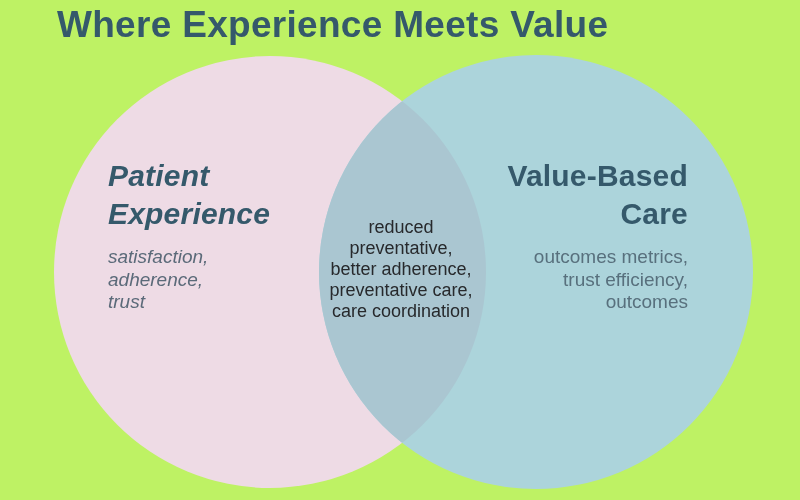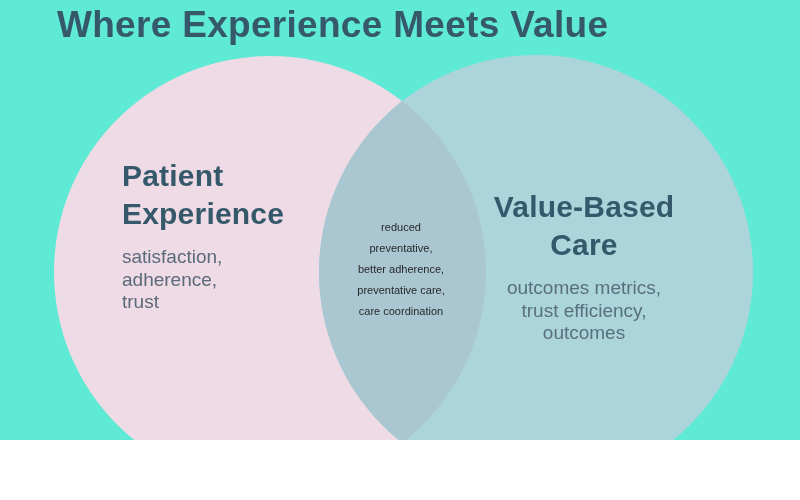--- a/index.html
+++ b/index.html
@@ -4,22 +4,22 @@
 <style>
   html, body {
     margin: 0;
     padding: 0;
     background: #ffffff;
     font-family: "Liberation Sans", sans-serif;
   }
   .canvas {
     position: relative;
     width: 800px;
-    height: 440px;
-    background: #5eead4;
+    height: 500px;
+    background: #bef264;
     overflow: hidden;
   }
   .venn-svg {
     position: absolute;
     left: 0;
     top: 0;
   }
   .page-title {
     position: absolute;
     left: 57px;
@@ -30,29 +30,29 @@
     font-weight: 700;
     letter-spacing: 0.3px;
     color: #35596b;
     white-space: nowrap;
   }
   .label-block {
     position: absolute;
     top: 157px;
   }
   .label-left {
-    left: 122px;
+    left: 108px;
     width: 200px;
     text-align: left;
+    font-style: italic;
   }
   .label-right {
-    right: 96px;
+    right: 112px;
     width: 240px;
-    text-align: center;
-    margin-top: 31px;
+    text-align: right;
   }
   .circle-heading {
     font-size: 30px;
     line-height: 38px;
     font-weight: 700;
     letter-spacing: 0.2px;
     color: #35596b;
   }
   .circle-sub {
     margin-top: 13px;
@@ -61,21 +61,21 @@
     font-weight: 400;
   }
   .sub-left { color: #5b6a79; }
   .sub-right { color: #58707d; }
   .overlap-block {
     position: absolute;
     left: 306px;
     top: 217px;
     width: 190px;
     text-align: center;
-    font-size: 11px;
+    font-size: 18px;
     line-height: 21px;
     color: #27292c;
   }
 </style>
 </head>
 <body>
 
 <div class="canvas">
 
   <svg class="venn-svg" width="800" height="500" viewBox="0 0 800 500">

